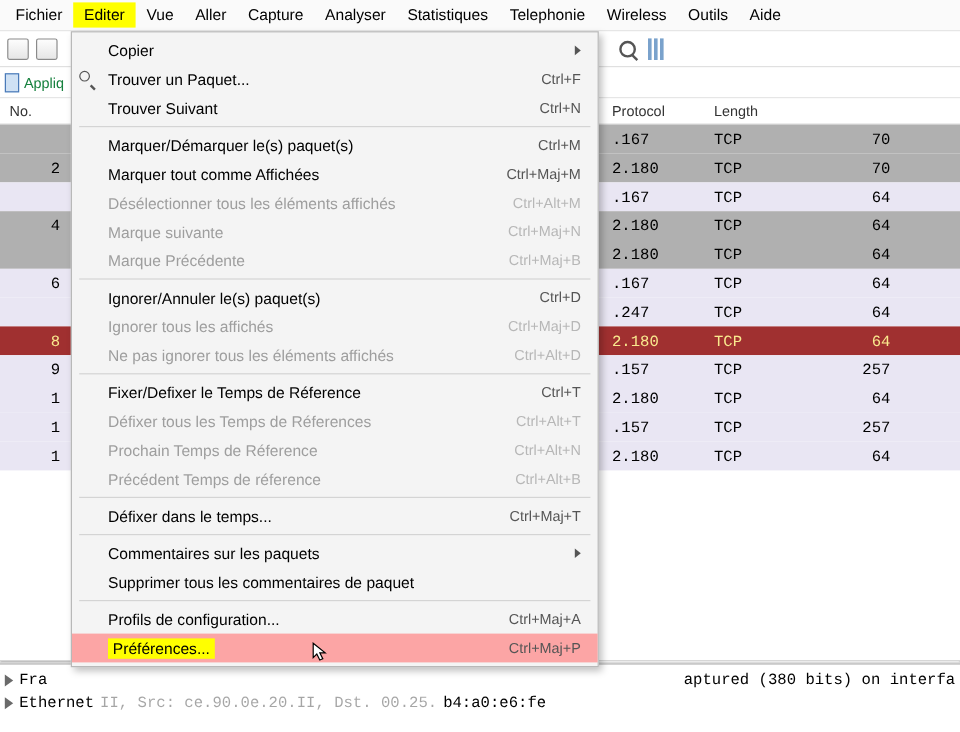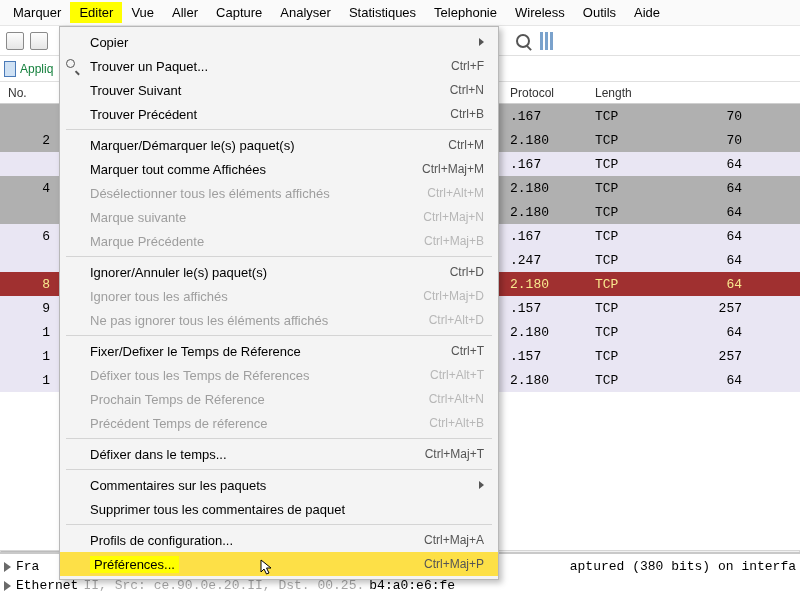--- a/index.html
+++ b/index.html
@@ -124,21 +124,21 @@
   .dd-sep {
     height:1px;
     background:#d4d4d4;
     margin:3px 6px;
   }
   .dd-item .submenu-arrow {
     width:0;height:0;border-top:4px solid transparent;border-bottom:4px solid transparent;border-left:5px solid #555;
     margin-left:8px;
   }
   .dd-item.highlight {
-    background:#fde047;
+    background:#fca5a5;
   }
   .dd-item.yellow .label-box {
     background:#ffff00;
     padding:1px 4px;
     display:inline-block;
   }
   .dd-search-icon {
     position:absolute;
     left:6px;
     width:14px;height:14px;
@@ -175,21 +175,21 @@
   .hscroll {
     height:14px;background:#f0f0f0;border:1px solid #d6d6d6;position:absolute;bottom:46px;left:0;right:0;
   }
   .hscroll .thumb{position:absolute;left:0;top:0;bottom:0;width:220px;background:#cfcfcf;border:1px solid #bcbcbc;}
   .hscroll .arrow-r{position:absolute;right:2px;top:2px;width:0;height:0;border-top:4px solid transparent;border-bottom:4px solid transparent;border-left:6px solid #888;}
 </style>
 </head>
 <body>
 
 <div class="menubar" id="menubar">
-    <div class="menubar-item">Marquer</div>
+    <div class="menubar-item">Fichier</div>
     <div class="menubar-item active">Editer</div>
     <div class="menubar-item">Vue</div>
     <div class="menubar-item">Aller</div>
     <div class="menubar-item">Capture</div>
     <div class="menubar-item">Analyser</div>
     <div class="menubar-item">Statistiques</div>
     <div class="menubar-item">Telephonie</div>
     <div class="menubar-item">Wireless</div>
     <div class="menubar-item">Outils</div>
     <div class="menubar-item">Aide</div>
@@ -317,24 +317,20 @@
     <div class="dd-item">
       <span class="dd-search-icon">
         <span class="ring"></span>
       </span>
       <span class="label">Trouver un Paquet...</span>
       <span class="shortcut">Ctrl+F</span>
     </div>
     <div class="dd-item">
       <span class="label">Trouver Suivant</span>
       <span class="shortcut">Ctrl+N</span>
-    </div>
-    <div class="dd-item">
-      <span class="label">Trouver Précédent</span>
-      <span class="shortcut">Ctrl+B</span>
     </div>
     <div class="dd-sep"></div>
     <div class="dd-item">
       <span class="label">Marquer/Démarquer le(s) paquet(s)</span>
       <span class="shortcut">Ctrl+M</span>
     </div>
     <div class="dd-item">
       <span class="label">Marquer tout comme Affichées</span>
       <span class="shortcut">Ctrl+Maj+M</span>
     </div>

